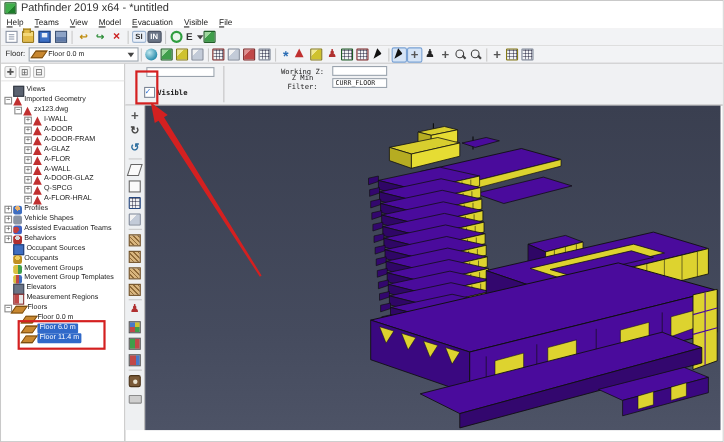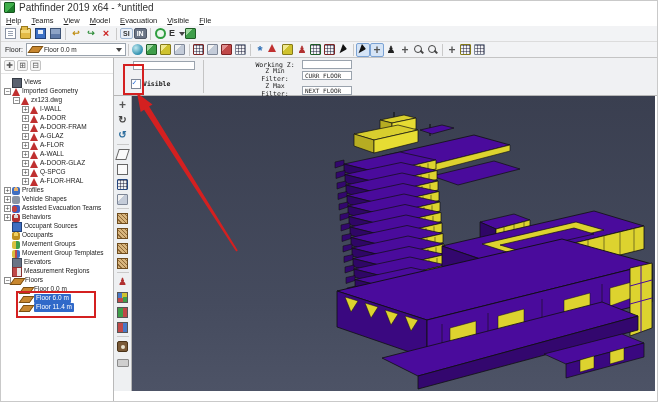--- a/index.html
+++ b/index.html
@@ -407,24 +407,20 @@
     </div>
     <div class="props-sep"></div>
     <div class="prow" style="top:2px;">
         <span class="plabel">Working Z:</span>
         <input value="" style="">
       </div>
     <div class="prow" style="top:9px;">
         <span class="plabel">Z Min Filter:</span>
         <input value="CURR_FLOOR" style="">
       </div>
-    <div class="prow" style="top:24px;">
-        <span class="plabel">Z Max Filter:</span>
-        <input value="NEXT_FLOOR" style="">
-      </div>
   </div>
 
   <div class="drawbar">
     <span class="tbtn">
         <span class="ic glyph g-cross"></span>
       </span>
     <span class="tbtn">
         <span class="ic glyph g-rotate"></span>
       </span>
     <span class="tbtn">

